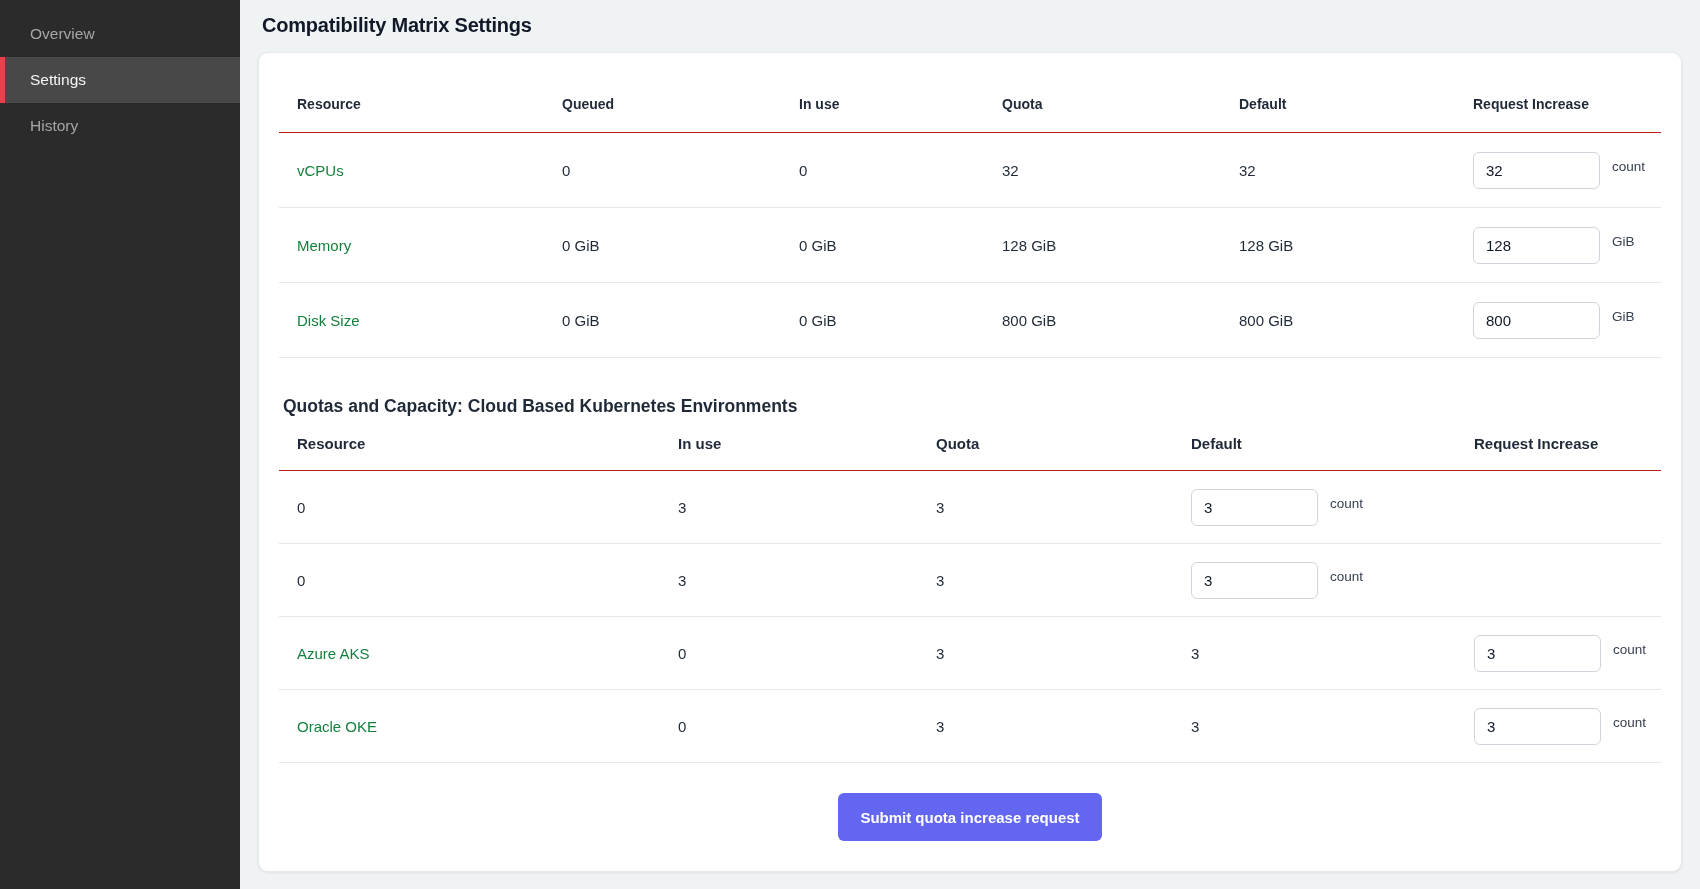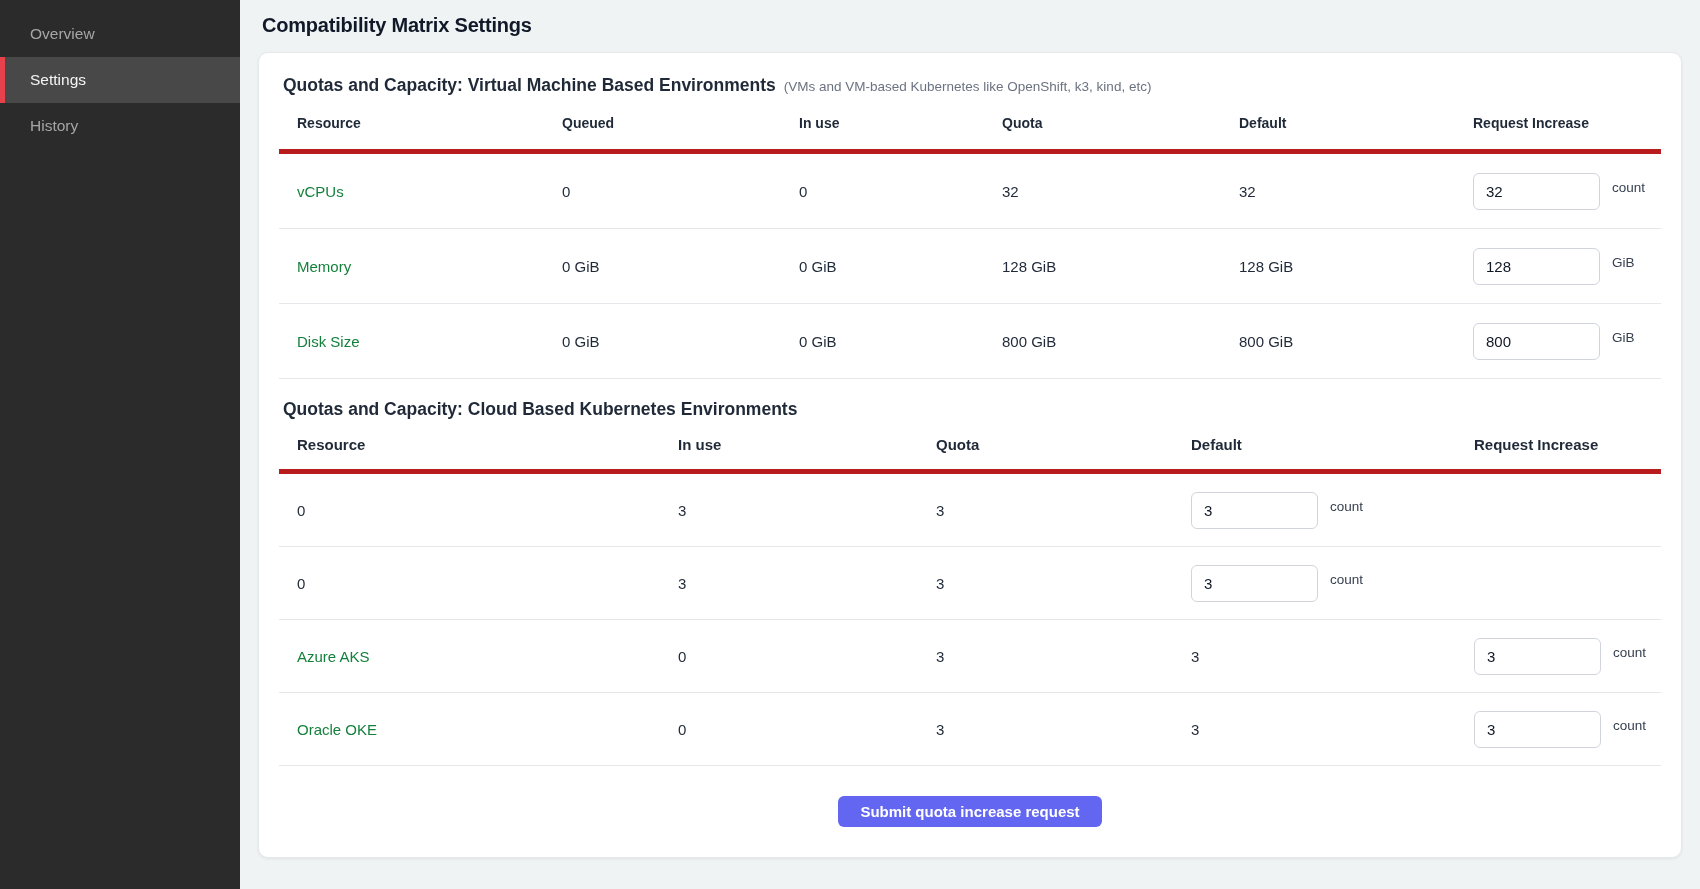--- a/index.html
+++ b/index.html
@@ -67,33 +67,33 @@
     font-weight: 700;
     color: #1f2937;
     margin-left: 4px;
   }
   .section-title .subtitle {
     font-size: 13.5px;
     font-weight: 400;
     color: #6b7280;
     margin-left: 8px;
   }
-  .section-2 { margin-top: 20px; }
+  .section-2 { margin-top: 38px; }
 
   
   .grid-row { display: grid; align-items: center; }
   .t1 { grid-template-columns: 283px 237px 203px 237px 234px 186px; }
   .t2 { grid-template-columns: 399px 258px 255px 283px 185px; }
 
   .header-row {
     height: 58px;
     font-size: 14px;
     font-weight: 700;
     color: #1f2937;
-    border-bottom: 5px solid #b91c1c;
+    border-bottom: 1px solid #b91c1c;
   }
   .t2-header { height: 54px; }
   .data-row {
     height: 75px;
     font-size: 15px;
     border-bottom: 1px solid #e5e7eb;
   }
   .t2 .cell { font-size: 15px; }
   .t2.data-row { height: 73px; }
   .cell:first-child { padding-left: 18px; }
@@ -122,21 +122,21 @@
   
   .submit-wrap { display: flex; justify-content: center; margin-top: 30px; padding-bottom: 16px; }
   .submit-btn {
     background: #6366f1;
     color: #ffffff;
     font-family: "Liberation Sans", sans-serif;
     font-size: 15px;
     font-weight: 700;
     border: none;
     border-radius: 6px;
-    height: 31px;
+    height: 48px;
     padding: 0 22px;
     cursor: pointer;
   }
 </style>
 </head>
 <body>
 
 <nav class="sidebar">
   <div class="side-item">
     <span>Overview</span>
@@ -148,23 +148,20 @@
     <span>History</span>
   </div>
 </nav>
 
 <main class="main">
   <h1 class="page-title">Compatibility Matrix Settings</h1>
 
   <div class="card">
 
     <section>
-      <h2 class="section-title">
-        <span>Quotas and Capacity: Virtual Machine Based Environments</span><span class="subtitle">(VMs and VM-based Kubernetes like OpenShift, k3, kind, etc)</span>
-      </h2>
 
       <div class="grid-row t1 header-row">
         <div class="cell">Resource</div>
         <div class="cell">Queued</div>
         <div class="cell">In use</div>
         <div class="cell">Quota</div>
         <div class="cell">Default</div>
         <div class="cell">Request Increase</div>
       </div>
 

